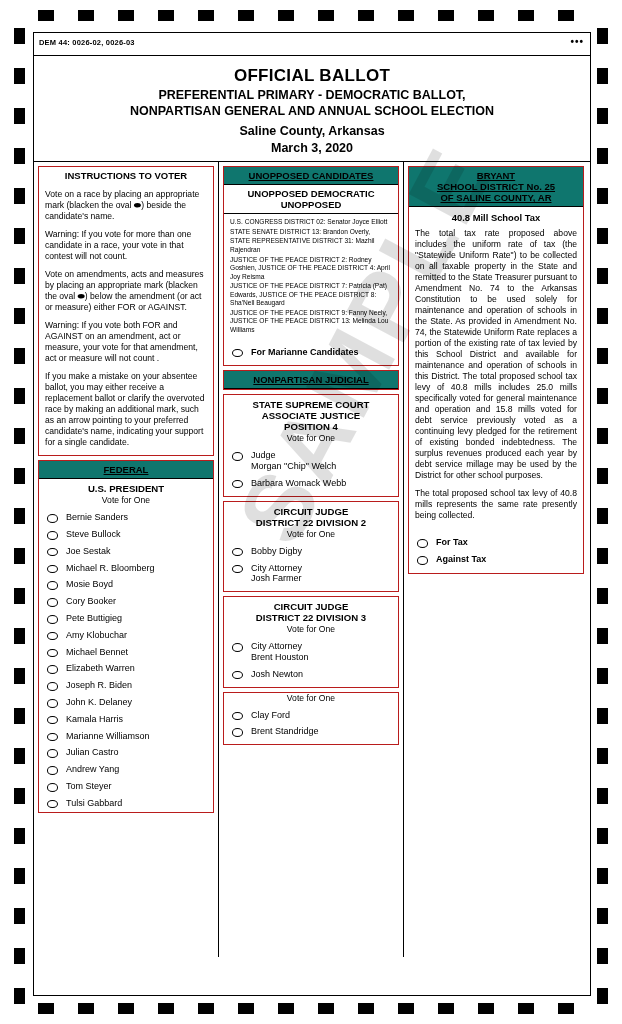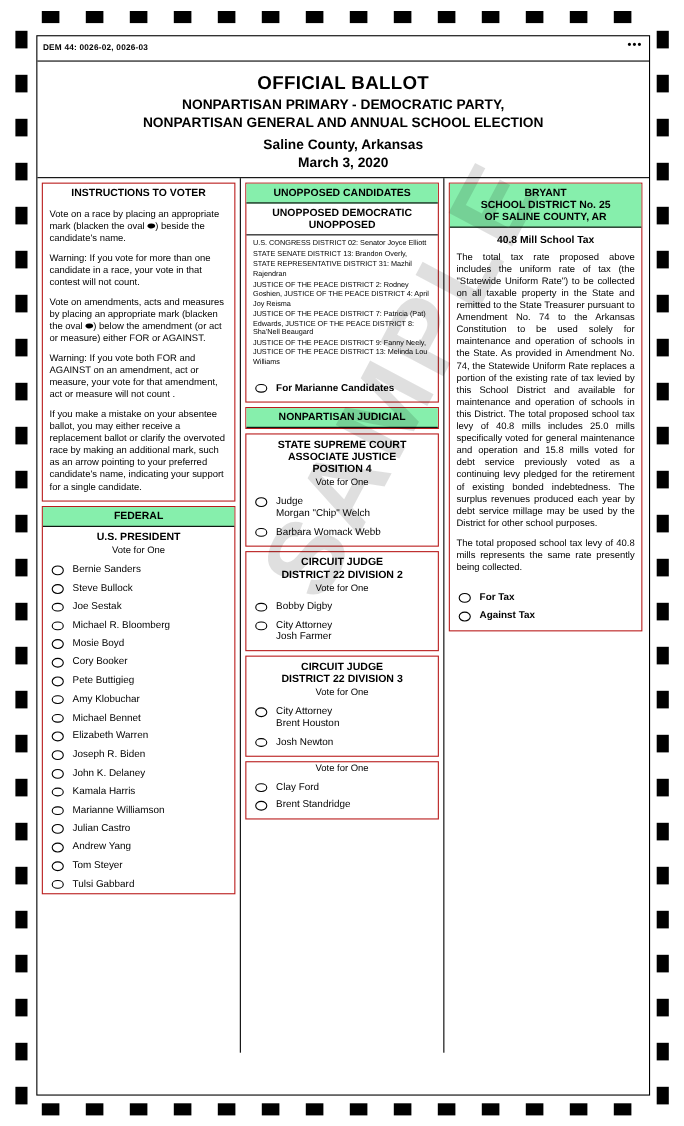--- a/index.html
+++ b/index.html
@@ -25,21 +25,21 @@
 
   .cols{display:flex;height:795px;}
   .col{box-sizing:border-box;}
   .col1{width:185px;border-right:1px solid #000;}
   .col2{width:185px;border-right:1px solid #000;}
   .col3{width:184px;}
 
   .box{border:1px solid #b91c1c;margin:4px;}
   .boxhead{text-align:center;font-size:9.5px;font-weight:bold;padding:3px 2px;border-bottom:1px solid #000;}
   .boxhead.noline{border-bottom:none;}
-  .shade{background:#86efac;}
+  .shade{background:#0f766e;text-decoration:underline;}
   .body{padding:5px 6px 7px 6px;font-size:8.6px;line-height:1.28;}
   .body p{margin:0 0 7px 0;}
   .body p:last-child{margin-bottom:0;}
 
   .officehead{text-align:center;font-size:9.6px;font-weight:bold;padding:4px 2px 1px 2px;}
   .officesub{text-align:center;font-size:8.6px;padding:0 2px 4px 2px;}
 
   .cand{display:flex;align-items:flex-start;padding:3px 6px 3px 8px;font-size:9px;}
   .oval{width:9px;height:6.5px;border:1.2px solid #000;border-radius:50%;margin:2px 8px 0 0;flex:0 0 auto;background:#fff;}
   .cname{line-height:1.2;}
@@ -140,21 +140,21 @@
   <div class="sheet">
 
     <div class="idbar">
       <div class="code">DEM 44:  0026-02, 0026-03</div>
       <div class="dots">•••</div>
     </div>
 
     <div class="header">
       <div class="t1">OFFICIAL BALLOT</div>
       <div class="t2">
-        <div>NONPARTISAN PRIMARY - DEMOCRATIC PARTY,</div>
+        <div>PREFERENTIAL PRIMARY - DEMOCRATIC BALLOT,</div>
         <div>NONPARTISAN GENERAL AND ANNUAL SCHOOL ELECTION</div>
       </div>
       <div class="t3">Saline County, Arkansas</div>
       <div class="t4">March 3, 2020</div>
     </div>
 
     <div class="cols">
 
       <div class="col col1">
         <div class="box">

